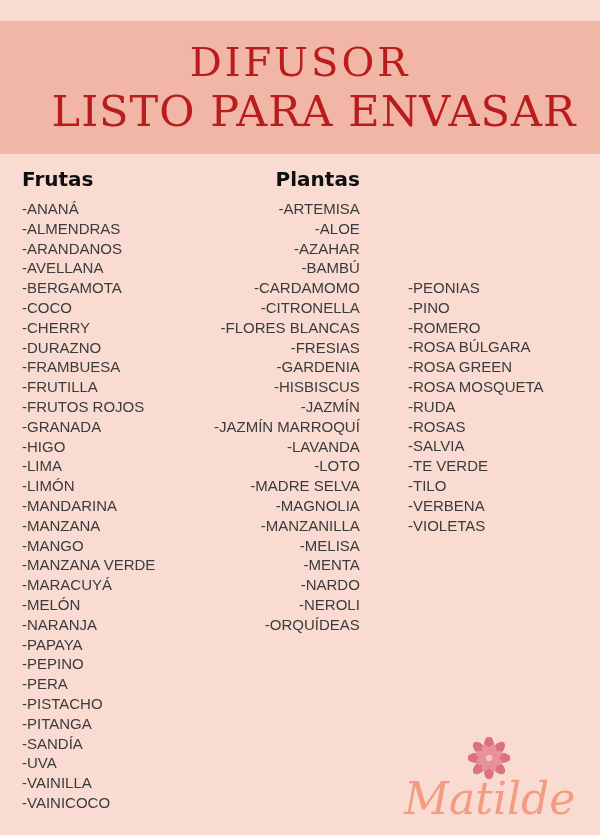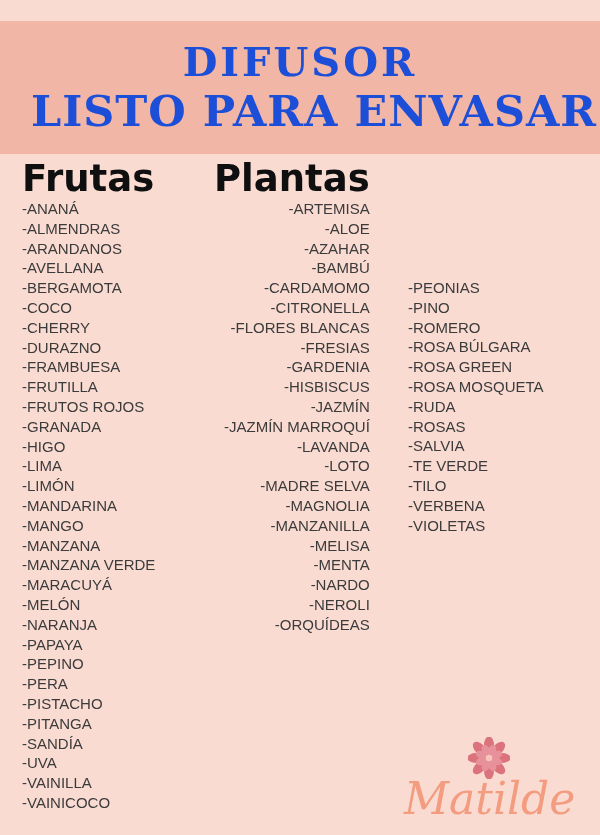--- a/index.html
+++ b/index.html
@@ -16,39 +16,39 @@
     left:0; top:21px;
     width:600px; height:133px;
     background:#f1b6a6;
     display:flex;
     flex-direction:column;
     align-items:center;
     justify-content:center;
   }
   .title-line{
     font-family:"DejaVu Serif","Liberation Serif", serif;
-    font-weight:700;
-    color:#1d4ed8;
+    font-weight:400;
+    color:#b91c1c;
     text-align:center;
     white-space:nowrap;
     line-height:1.0;
   }
   .title-line.l1{ font-size:40px; letter-spacing:3px; margin-bottom:8px; }
   .title-line.l2{ font-size:43px; letter-spacing:1px;margin-left:28px; }
   .col{
     position:absolute;
     top:163px;
   }
   .col.frutas{ left:22px; }
   .col.plantas{ left:214px;text-align:right; }
   .col.extra{ left:408px; top:278px; }
   .col-title{
     font-family:"DejaVu Sans","Liberation Sans", sans-serif;
     font-weight:800;
-    font-size:37px;
+    font-size:20px;
     line-height:32px;
     color:#0f0f0f;
     letter-spacing:0px;
     margin-bottom:4px;
   }
   .list .item{
     font-size:15px;
     line-height:19.8px;
     color:#3b3b3b;
     white-space:nowrap;
@@ -95,22 +95,22 @@
         <div class="item">-CHERRY</div>
         <div class="item">-DURAZNO</div>
         <div class="item">-FRAMBUESA</div>
         <div class="item">-FRUTILLA</div>
         <div class="item">-FRUTOS ROJOS</div>
         <div class="item">-GRANADA</div>
         <div class="item">-HIGO</div>
         <div class="item">-LIMA</div>
         <div class="item">-LIMÓN</div>
         <div class="item">-MANDARINA</div>
+        <div class="item">-MANZANA</div>
         <div class="item">-MANGO</div>
-        <div class="item">-MANZANA</div>
         <div class="item">-MANZANA VERDE</div>
         <div class="item">-MARACUYÁ</div>
         <div class="item">-MELÓN</div>
         <div class="item">-NARANJA</div>
         <div class="item">-PAPAYA</div>
         <div class="item">-PEPINO</div>
         <div class="item">-PERA</div>
         <div class="item">-PISTACHO</div>
         <div class="item">-PITANGA</div>
         <div class="item">-SANDÍA</div>

